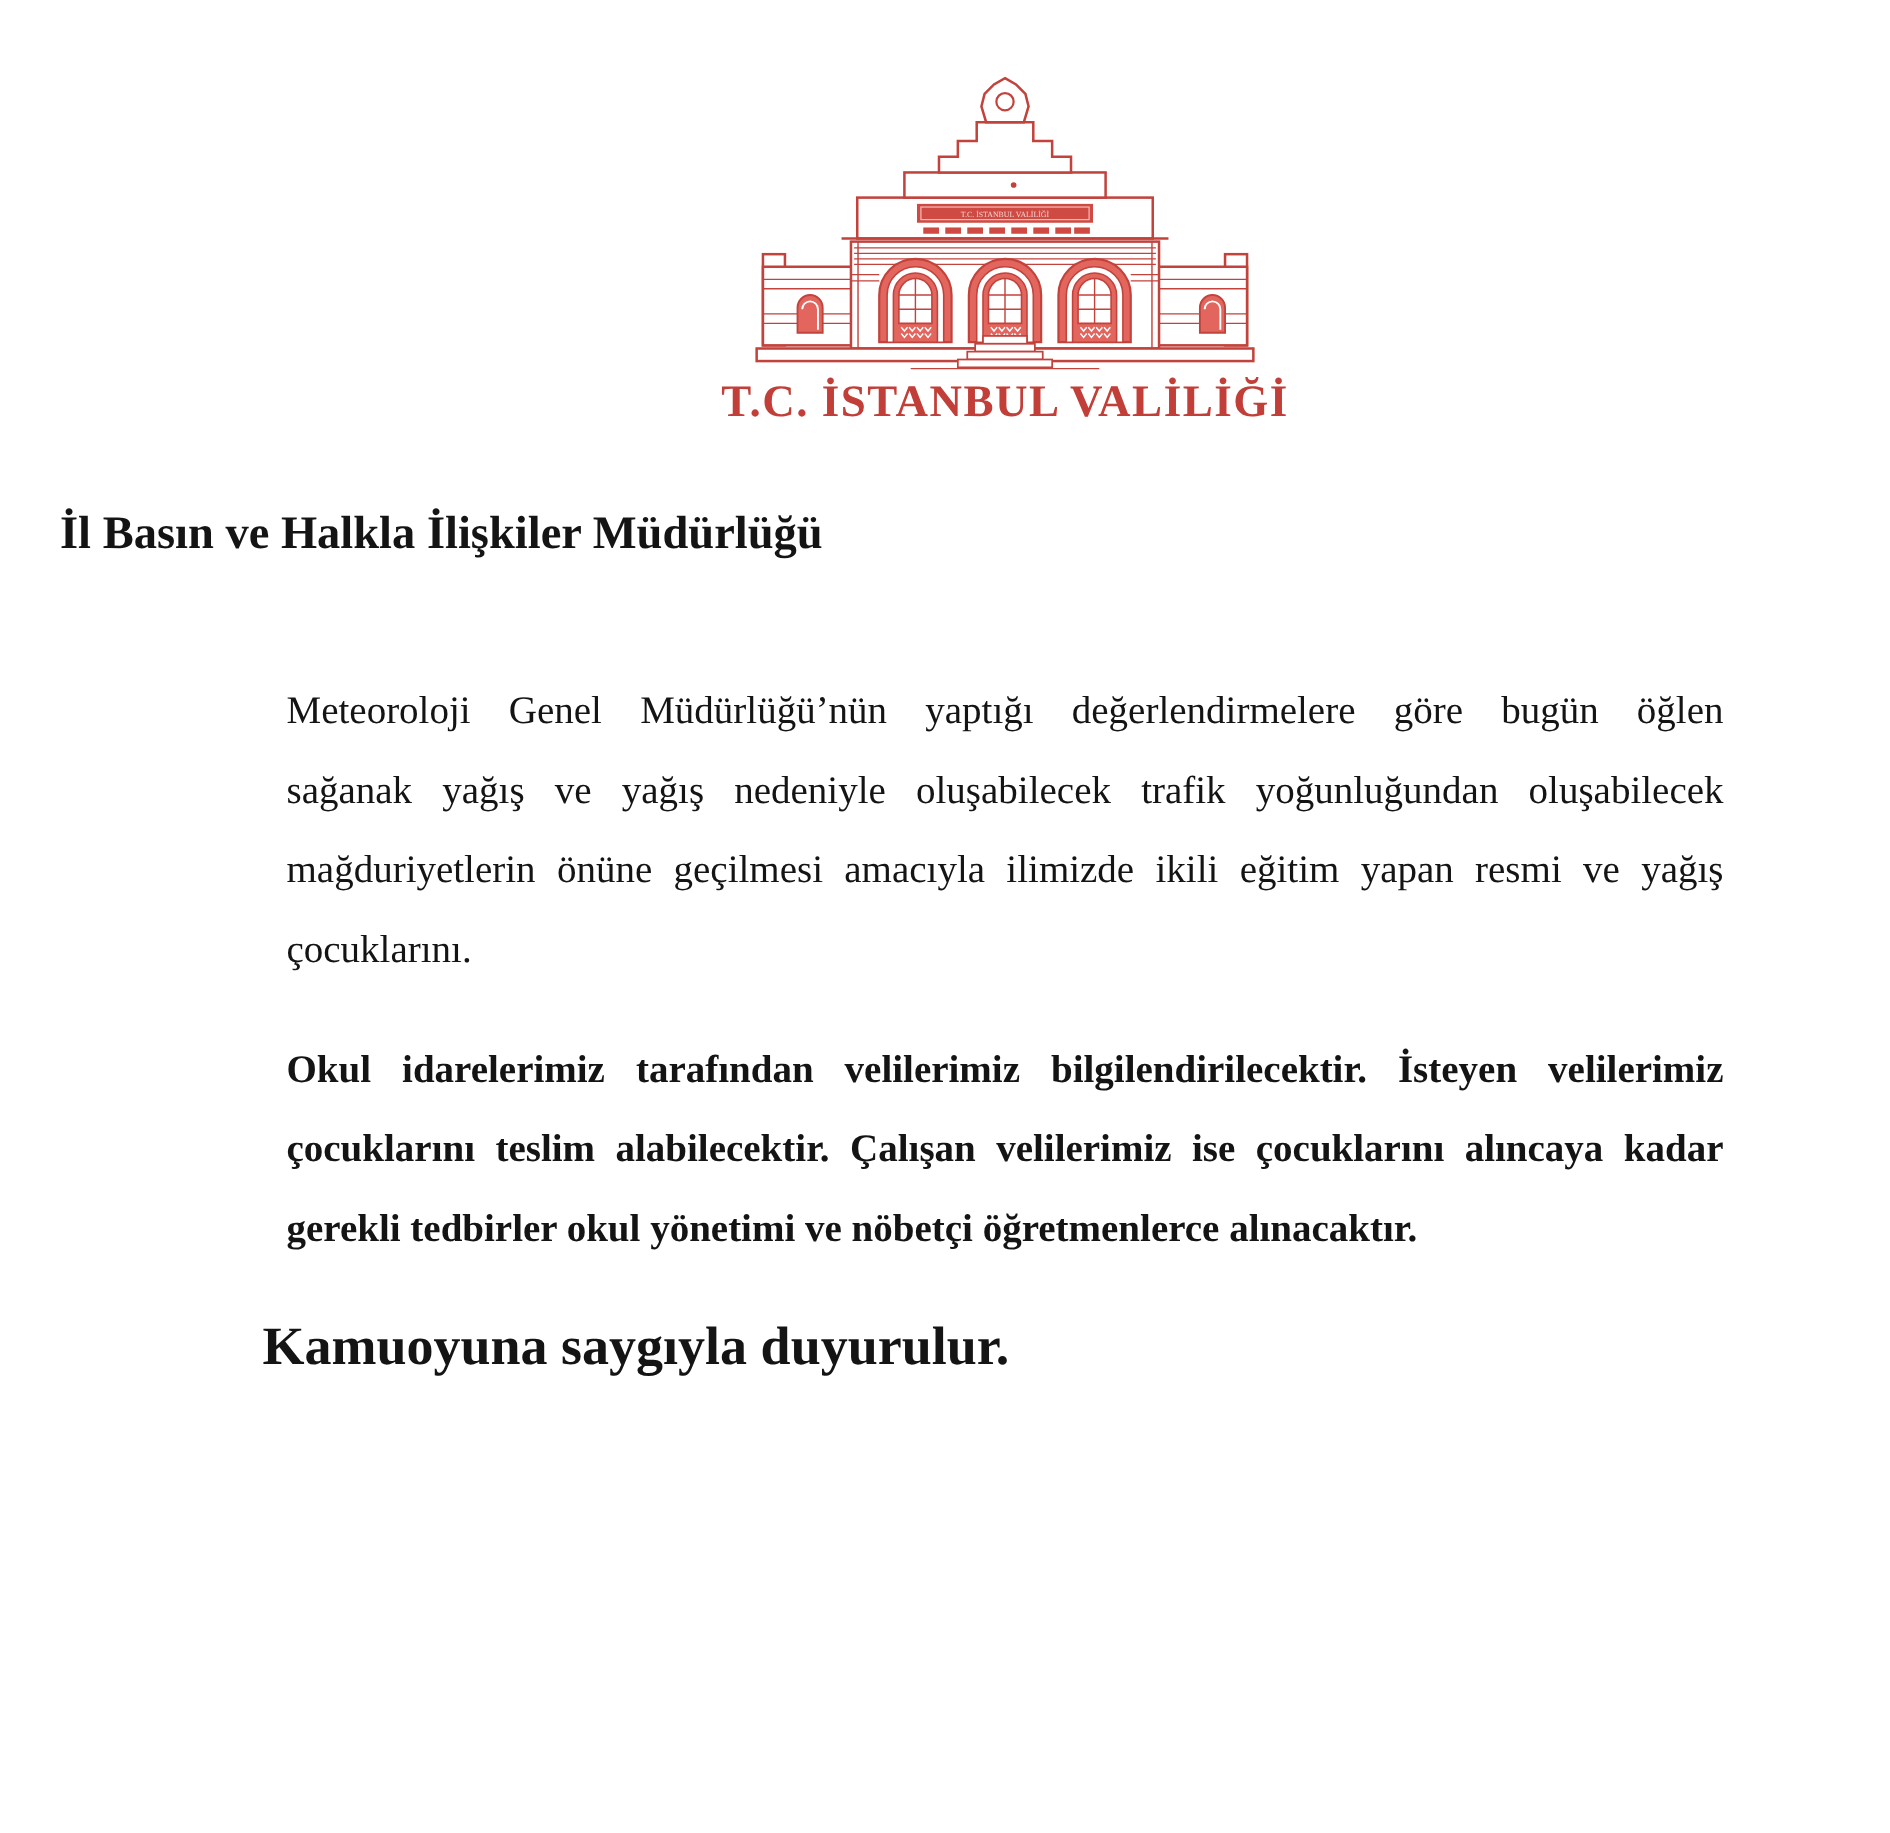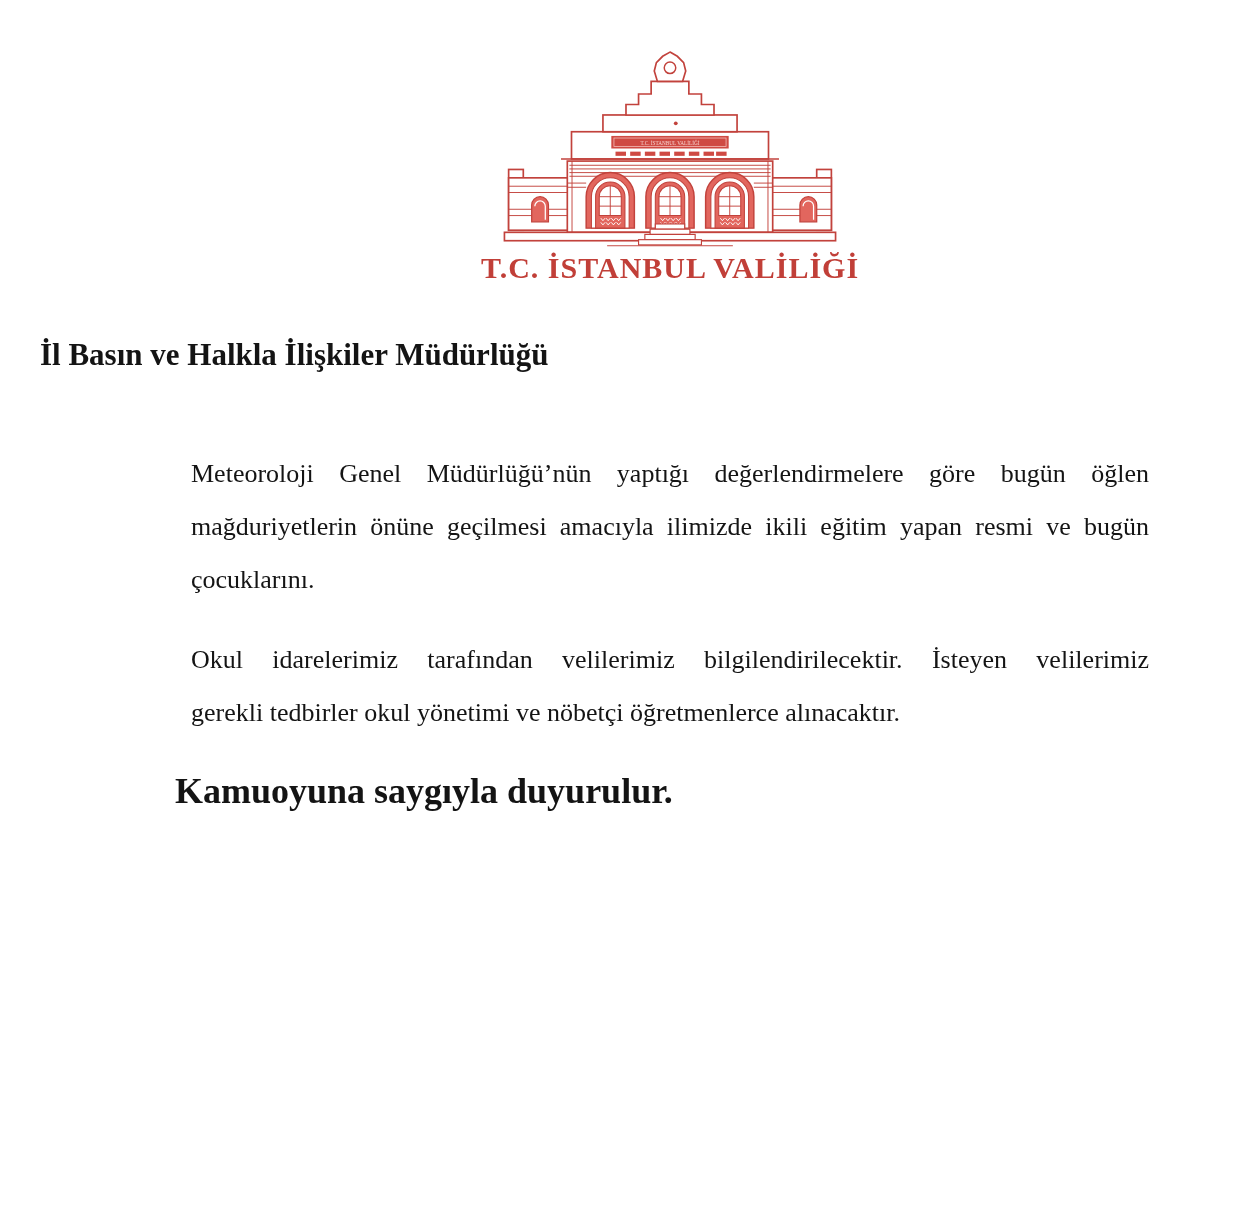--- a/index.html
+++ b/index.html
@@ -6,21 +6,21 @@
   body { width:1260px; height:1222px; overflow:hidden; position:relative;
          font-family:"Liberation Serif","DejaVu Serif",serif; color:#141414; }
   .doc { width:1260px;padding-left:40px; }
   .logo-wrap { display:flex; justify-content:center; margin-top:50px; }
   .logo-caption { text-align:center; margin-top:4px; color:#c13f38;
                   font-size:30px; font-weight:bold; letter-spacing:1px; }
   .title-1 { margin-top:52px; font-size:31px; font-weight:bold; }
   .title-2 { text-align:center; margin-top:27px; font-size:31px; font-weight:bold; }
   .body-col { width:990px; margin:74px auto 0 auto; font-size:26px; line-height:53px; }
   .para { margin:16px; }
-  .para + .para { margin-top:27px; }
+  .para + .para { margin-top:27px;font-weight:bold; }
   .jline { text-align:justify; text-align-last:justify; white-space:nowrap; }
   .jline.last { text-align-last:left; }
   .closing { margin-top:26px; font-size:36px; font-weight:bold; line-height:53px; }
   svg .ln { fill:none; stroke:#c2423c; stroke-width:1.6; }
   svg .lnthin { fill:none; stroke:#c2423c; stroke-width:0.9; }
   svg .white { fill:#ffffff; stroke:#c2423c; }
 </style>
 </head>
 <body>
 
@@ -114,23 +114,25 @@
     </svg>
   </div>
 
   <div class="logo-caption">T.C. İSTANBUL VALİLİĞİ</div>
 
   <div class="title-1">İl Basın ve Halkla İlişkiler Müdürlüğü</div>
 
   <div class="body-col">
     <div class="para">
         <div class="jline">Meteoroloji Genel Müdürlüğü’nün yaptığı değerlendirmelere göre bugün öğlen</div>
-        <div class="jline">mağduriyetlerin önüne geçilmesi amacıyla ilimizde ikili eğitim yapan resmi ve bugün</div>
+        <div class="jline">sağanak yağış ve yağış nedeniyle oluşabilecek trafik yoğunluğundan oluşabilecek</div>
+        <div class="jline">mağduriyetlerin önüne geçilmesi amacıyla ilimizde ikili eğitim yapan resmi ve yağış</div>
         <div class="jline last">çocuklarını.</div>
       </div>
     <div class="para">
         <div class="jline">Okul idarelerimiz tarafından velilerimiz bilgilendirilecektir. İsteyen velilerimiz</div>
+        <div class="jline">çocuklarını teslim alabilecektir. Çalışan velilerimiz ise çocuklarını alıncaya kadar</div>
         <div class="jline last">gerekli tedbirler okul yönetimi ve nöbetçi öğretmenlerce alınacaktır.</div>
       </div>
     <div class="closing">Kamuoyuna saygıyla duyurulur.</div>
   </div>
 
 </div>
 
 </body></html>

